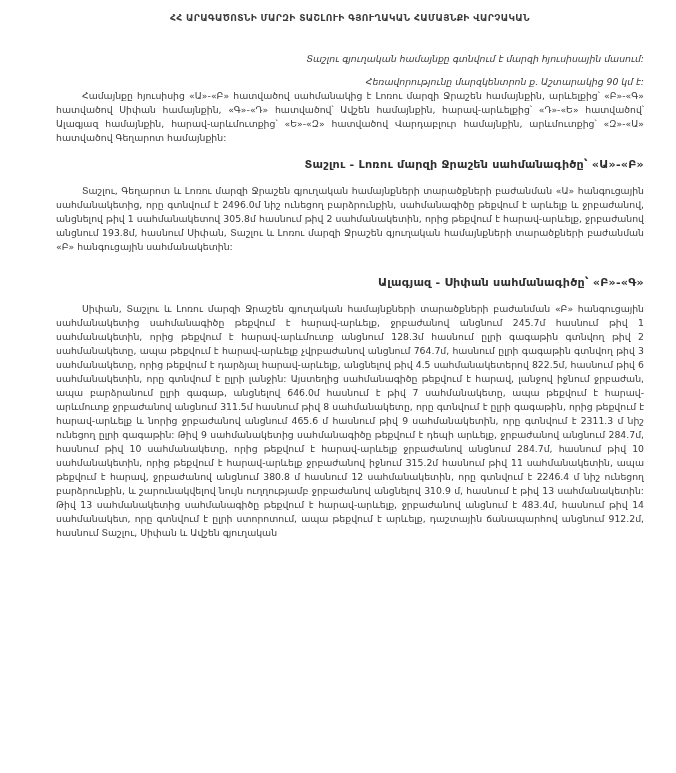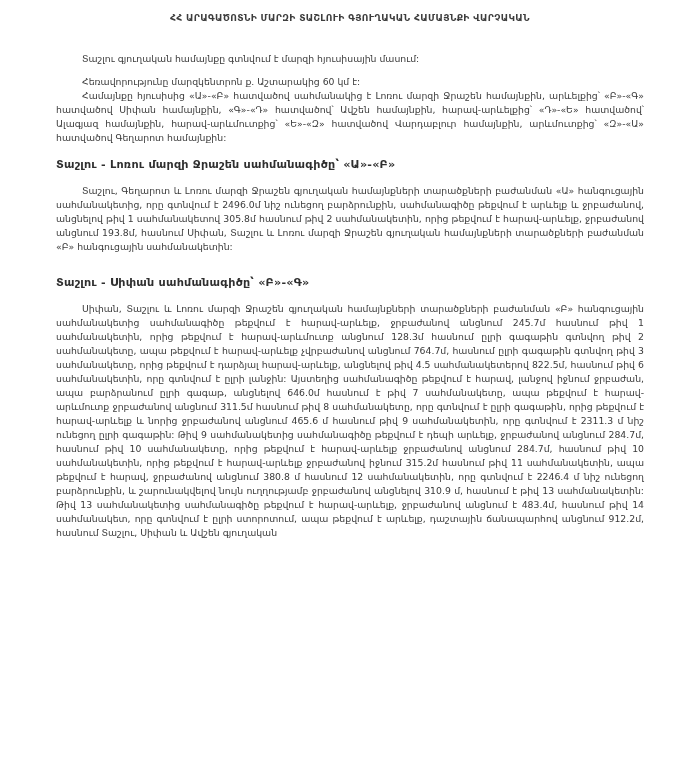--- a/index.html
+++ b/index.html
@@ -46,25 +46,26 @@
     line-height: 14.0px;
     text-align: justify;
     color: #3a3a3a;
     -webkit-hyphens: none;
     hyphens: none;
   }
   p.body.indent {
     text-indent: 26px;
   }
   p.body.nojust {
-    text-align: left;
+    text-align: right;
+    font-style: italic;
   }
   .section-head {
     margin: 0;
-    text-align: left;
+    text-align: right;
     font-size: 11.2px;
     font-weight: bold;
     line-height: 16px;
     color: #2f2f2f;
     letter-spacing: 0.2px;
   }
   .tight { line-height: 13.6px; }
 </style>
 </head>
 <body>
@@ -72,33 +73,33 @@
 <div class="page">
 
   <div class="doc-title">
     <span class="tline">ՀՀ ԱՐԱԳԱԾՈՏՆԻ ՄԱՐԶԻ ՏԱՇԼՈՒԻ ԳՅՈՒՂԱԿԱՆ ՀԱՄԱՅՆՔԻ ՎԱՐՉԱԿԱՆ</span>
   </div>
 
   <div class="spacer-1"></div>
 
   <p class="body indent nojust">Տաշլու գյուղական համայնքը գտնվում է մարզի հյուսիսային մասում:</p>
   <div class="spacer-2"></div>
-  <p class="body indent nojust">Հեռավորությունը մարզկենտրոն ք. Աշտարակից 60 կմ է:</p>
+  <p class="body indent nojust">Հեռավորությունը մարզկենտրոն ք. Աշտարակից 90 կմ է:</p>
   <p class="body indent">Համայնքը հյուսիսից «Ա»-«Բ» հատվածով սահմանակից է Լոռու մարզի Ջրաշեն համայնքին, արևելքից՝ «Բ»-«Գ» հատվածով Սիփան համայնքին, «Գ»-«Դ» հատվածով՝ Ավշեն համայնքին, հարավ-արևելքից՝ «Դ»-«Ե» հատվածով՝ Ալագյազ համայնքին, հարավ-արևմուտքից՝ «Ե»-«Զ» հատվածով Վարդաբլուր համայնքին, արևմուտքից՝ «Զ»-«Ա» հատվածով Գեղարոտ համայնքին:</p>
 
   <div class="spacer-3"></div>
 
   <h2 class="section-head">Տաշլու - Լոռու մարզի Ջրաշեն սահմանագիծը՝  «Ա»-«Բ»</h2>
 
   <div class="spacer-4"></div>
 
   <p class="body indent">Տաշլու, Գեղարոտ և Լոռու մարզի Ջրաշեն գյուղական համայնքների տարածքների բաժանման «Ա» հանգուցային սահմանակետից, որը գտնվում է 2496.0մ նիշ ունեցող բարձրունքին, սահմանագիծը թեքվում է արևելք և ջրբաժանով, անցնելով թիվ 1 սահմանակետով  305.8մ հասնում թիվ 2 սահմանակետին, որից թեքվում է հարավ-արևելք, ջրբաժանով անցնում 193.8մ, հասնում Սիփան, Տաշլու և Լոռու մարզի Ջրաշեն գյուղական համայնքների տարածքների բաժանման «Բ» հանգուցային սահմանակետին:</p>
   <div class="spacer-2"></div>
 
   <div class="spacer-3"></div>
 
-  <h2 class="section-head">Տաշլու - Սիփան սահմանագիծը՝  «Բ»-«Գ»</h2>
+  <h2 class="section-head">Ալագյազ - Սիփան սահմանագիծը՝  «Բ»-«Գ»</h2>
 
   <div class="spacer-4"></div>
 
   <p class="body indent tight">Սիփան, Տաշլու և Լոռու մարզի Ջրաշեն գյուղական համայնքների տարածքների բաժանման «Բ» հանգուցային սահմանակետից սահմանագիծը թեքվում է հարավ-արևելք, ջրբաժանով անցնում  245.7մ հասնում թիվ 1 սահմանակետին, որից թեքվում է հարավ-արևմուտք անցնում 128.3մ հասնում ըլրի գագաթին գտնվող թիվ 2 սահմանակետը, ապա թեքվում է հարավ-արևելք չվրբաժանով անցնում 764.7մ, հասնում ըլրի գագաթին գտնվող թիվ 3 սահմանակետը, որից  թեքվում է  դարձյալ  հարավ-արևելք,  անցնելով  թիվ  4.5 սահմանակետերով  822.5մ, հասնում թիվ 6 սահմանակետին, որը գտնվում է ըլրի լանջին: Այստեղից սահմանագիծը թեքվում է հարավ, լանջով իջնում ջրբաժան, ապա բարձրանում ըլրի գագաթ, անցնելով 646.0մ հասնում է  թիվ 7 սահմանակետը, ապա թեքվում է հարավ-արևմուտք ջրբաժանով անցնում 311.5մ հասնում թիվ 8 սահմանակետը, որը գտնվում է ըլրի գագաթին, որից թեքվում է հարավ-արևելք և նորից ջրբաժանով անցնում 465.6 մ հասնում թիվ 9 սահմանակետին, որը գտնվում է 2311.3 մ նիշ ունեցող ըլրի գագաթին: Թիվ 9 սահմանակետից սահմանագիծը թեքվում է դեպի արևելք, ջրբաժանով  անցնում 284.7մ, հասնում  թիվ 10 սահմանակետը, որից թեքվում է հարավ-արևելք ջրբաժանով անցնում 284.7մ,  հասնում թիվ 10 սահմանակետին, որից թեքվում է հարավ-արևելք ջրբաժանով իջնում 315.2մ հասնում թիվ 11 սահմանակետին, ապա թեքվում է  հարավ, ջրբաժանով անցնում  380.8 մ հասնում  12 սահմանակետին, որը գտնվում է 2246.4 մ նիշ ունեցող բարձրունքին, և շարունակվելով  նույն ուղղությամբ ջրբաժանով անցնելով 310.9 մ, հասնում է թիվ 13 սահմանակետին:  Թիվ 13 սահմանակետից  սահմանագիծը թեքվում է հարավ-արևելք, ջրբաժանով անցնում է 483.4մ, հասնում  թիվ 14 սահմանակետ, որը գտնվում է ըլրի ստորոտում, ապա թեքվում է արևելք, դաշտային ճանապարհով անցնում 912.2մ, հասնում Տաշլու, Սիփան և Ավշեն գյուղական</p>
 
 </div>
 
 </body></html>

